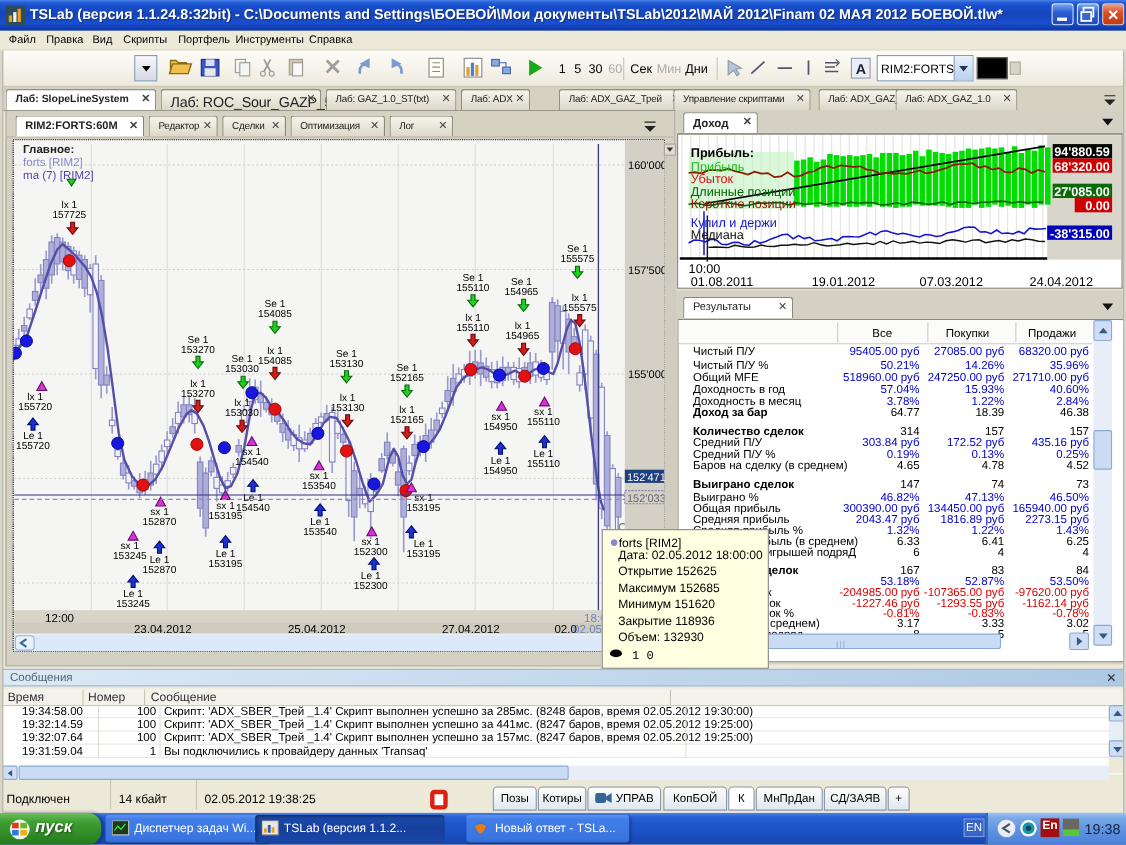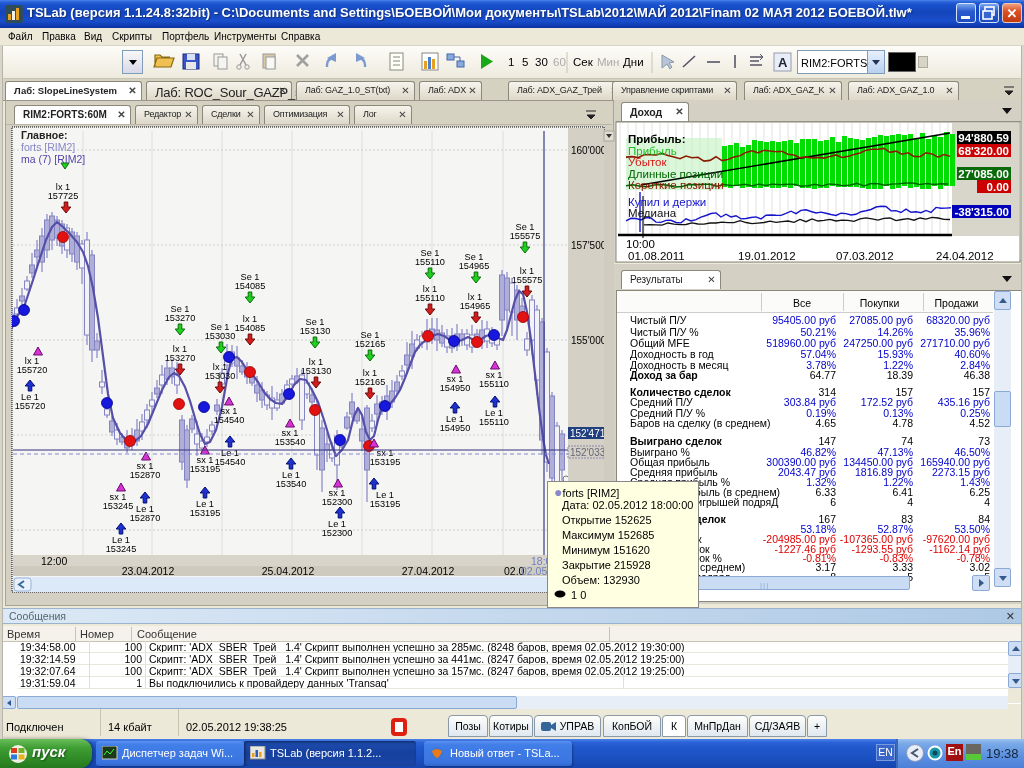--- a/index.html
+++ b/index.html
@@ -130,21 +130,21 @@
       <div class="x">✕</div>
     </div>
     <div class="tab" style="left:612px;top:2px;width:125px;">
       <div class="tl" style="font-size:9px;letter-spacing:-0.2px">Управление скриптами</div>
       <div class="x">✕</div>
     </div>
     <div class="tab" style="left:744px;top:2px;width:98px;">
       <div class="tl" style="font-size:9px;letter-spacing:-0.2px">Лаб: ADX_GAZ_K</div>
       <div class="x">✕</div>
     </div>
-    <div class="tab" style="left:848px;top:2px;width:111px;">
+    <div class="tab" style="left:814px;top:2px;width:111px;">
       <div class="tl" style="font-size:9px;letter-spacing:-0.2px">Лаб: ADX_GAZ_1.0</div>
       <div class="x">✕</div>
     </div>
     <svg class="abs" style="left:1002px;top:6px" width="16" height="12">
       <path d="M2 2 h10 M3 6 l4 4 l4 -4 Z" stroke="#222" fill="#222"></path>
     </svg>
   </div>
 <div class="abs" style="left:5px;top:101px;width:609px;height:505px;background:#d4d0c4;border:1px solid #a8a498;border-top:none;">
 </div>
 <div class="abs" style="left:6px;top:103px;width:606px;height:22px;background:#d6d2c2;border-bottom:1px solid #b8b4a8;">
@@ -917,21 +917,21 @@
       </svg>
  <div class="abs" style="left:32px;top:4px;font-size:15px;font-weight:bold;font-style:italic;color:#fff;text-shadow:1px 1px 2px #1a4a14;">пуск</div>
 </div>
     <div class="abs" style="left:96px;top:2px;width:148px;height:25px;border-radius:3px;background:linear-gradient(#5b91f2 0%,#417ee8 15%,#3a74e0 85%,#3168cc 100%);box-shadow:1px 1px 2px rgba(0,0,0,0.3);color:#fff;font-size:11px;">
       <svg class="abs" style="left:6px;top:5px" width="16" height="14">
         <rect width="15" height="13" fill="#1a3a1a" stroke="#ccc"></rect>
         <path d="M2 9 L5 5 L8 8 L12 3" stroke="#3f3" fill="none"></path>
       </svg>
       <div class="abs" style="left:26px;top:6px;white-space:nowrap;overflow:hidden;">Диспетчер задач Wi...</div>
     </div>
-    <div class="abs" style="left:244px;top:2px;width:172px;height:25px;border-radius:3px;background:linear-gradient(#1e4cae,#16409e 50%,#1a46a6);box-shadow:inset 1px 1px 3px rgba(0,0,0,0.5);color:#fff;font-size:11px;">
+    <div class="abs" style="left:232px;top:2px;width:172px;height:25px;border-radius:3px;background:linear-gradient(#1e4cae,#16409e 50%,#1a46a6);box-shadow:inset 1px 1px 3px rgba(0,0,0,0.5);color:#fff;font-size:11px;">
       <svg class="abs" style="left:6px;top:5px" width="16" height="14">
         <rect width="15" height="13" fill="#e8e8e0" stroke="#888"></rect>
         <rect x="2" y="7" width="2.5" height="4" fill="#e8a020"></rect>
         <rect x="5.5" y="4" width="2.5" height="7" fill="#2a5ac0"></rect>
         <rect x="9" y="6" width="2.5" height="5" fill="#e8a020"></rect>
       </svg>
       <div class="abs" style="left:26px;top:6px;white-space:nowrap;overflow:hidden;">TSLab (версия 1.1.2...</div>
     </div>
     <div class="abs" style="left:424px;top:2px;width:148px;height:25px;border-radius:3px;background:linear-gradient(#5b91f2 0%,#417ee8 15%,#3a74e0 85%,#3168cc 100%);box-shadow:1px 1px 2px rgba(0,0,0,0.3);color:#fff;font-size:11px;">
       <svg class="abs" style="left:6px;top:5px" width="16" height="14">
@@ -958,19 +958,19 @@
       </svg>
 <div class="abs" style="left:88px;top:7px;font-size:13px;color:#16243a;">19:38</div>
 </div>
   </div>
 <div class="abs" style="left:547px;top:481px;width:152px;height:127px;background:#ffffe1;border:1px solid #888;z-index:10;font-size:11px;color:#000;white-space:nowrap;">
 <div class="abs" style="left:6px;top:2px;"><span style="color:#8888cc;font-size:14px;">●</span>forts [RIM2]</div>
 <div class="abs" style="left:14px;top:17px;">Дата: 02.05.2012 18:00:00</div>
 <div class="abs" style="left:14px;top:32px;">Открытие 152625</div>
 <div class="abs" style="left:14px;top:47px;">Максимум 152685</div>
 <div class="abs" style="left:14px;top:62px;">Минимум 151620</div>
-<div class="abs" style="left:14px;top:77px;">Закрытие 215928</div>
+<div class="abs" style="left:14px;top:77px;">Закрытие 118936</div>
 <div class="abs" style="left:14px;top:92px;">Объем: 132930</div>
-<div class="abs" style="left:6px;top:107px;"><svg width="14" height="10">
+<div class="abs" style="left:6px;top:107px;font-family:Liberation Mono, monospace;"><svg width="14" height="10">
         <ellipse cx="6" cy="5" rx="5.5" ry="3.5" fill="#000"></ellipse>
       </svg> 1 0</div>
 </div>
 <div class="abs" style="left:0;top:46px;width:3px;height:693px;background:#d8d5ca;border-right:1px solid #b8b5a8;z-index:9;"></div>
 <div class="abs" style="left:1021px;top:46px;width:3px;height:693px;background:#d8d5ca;border-left:1px solid #b8b5a8;z-index:9;"></div>
 </body></html>

